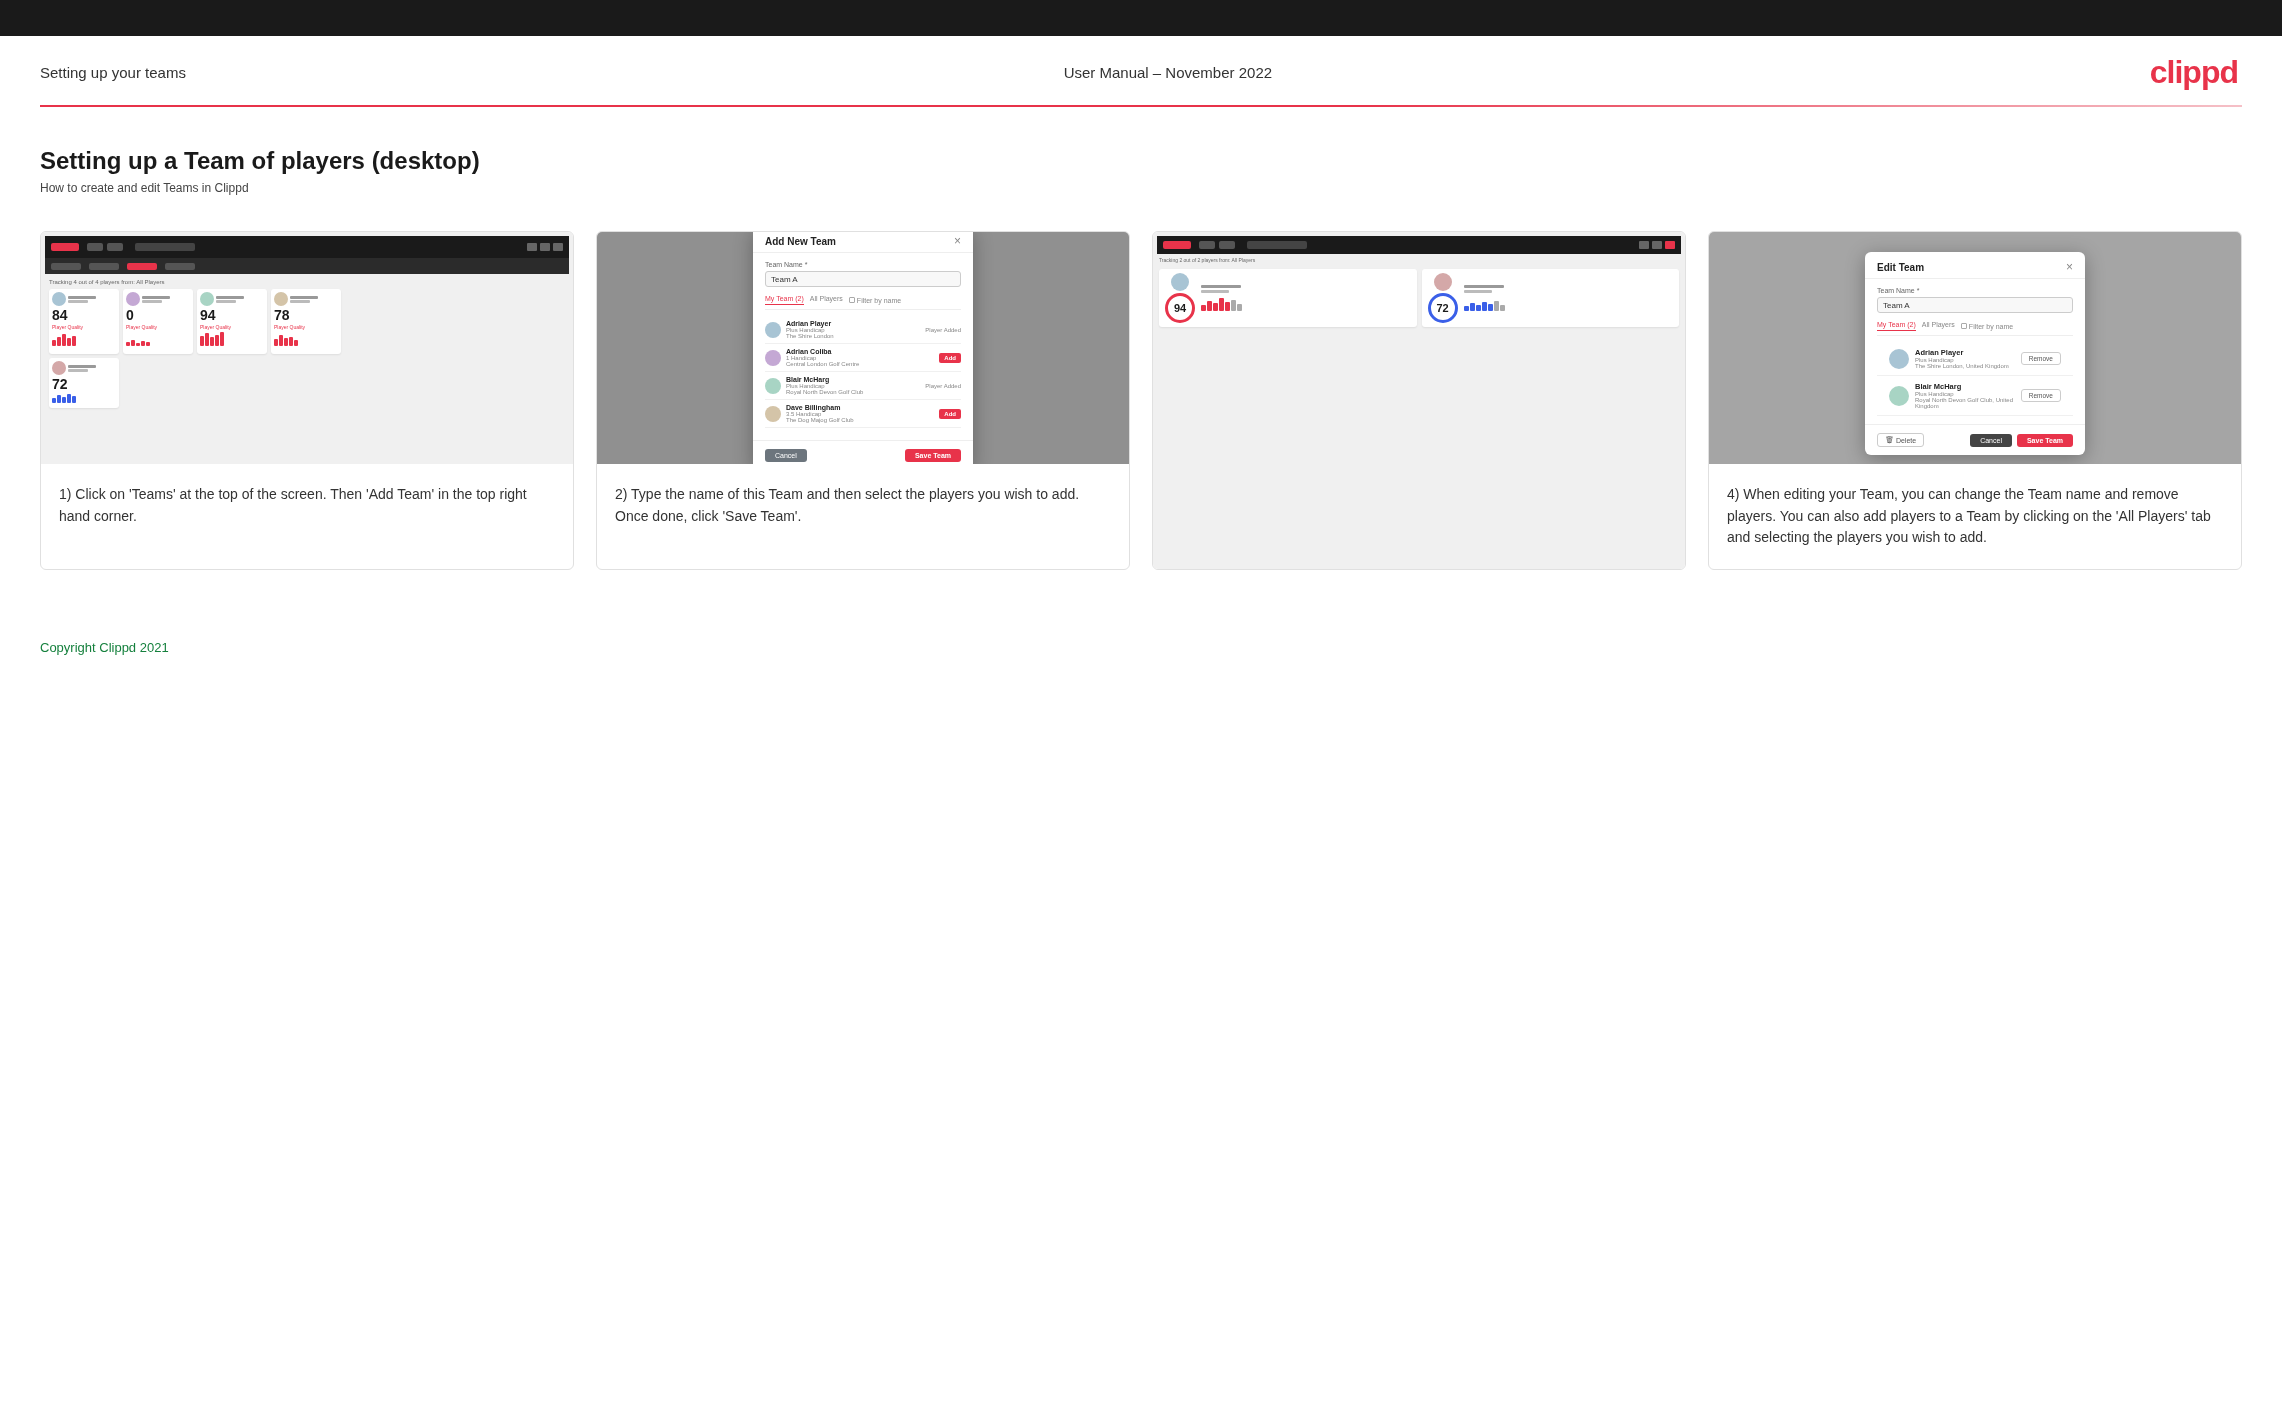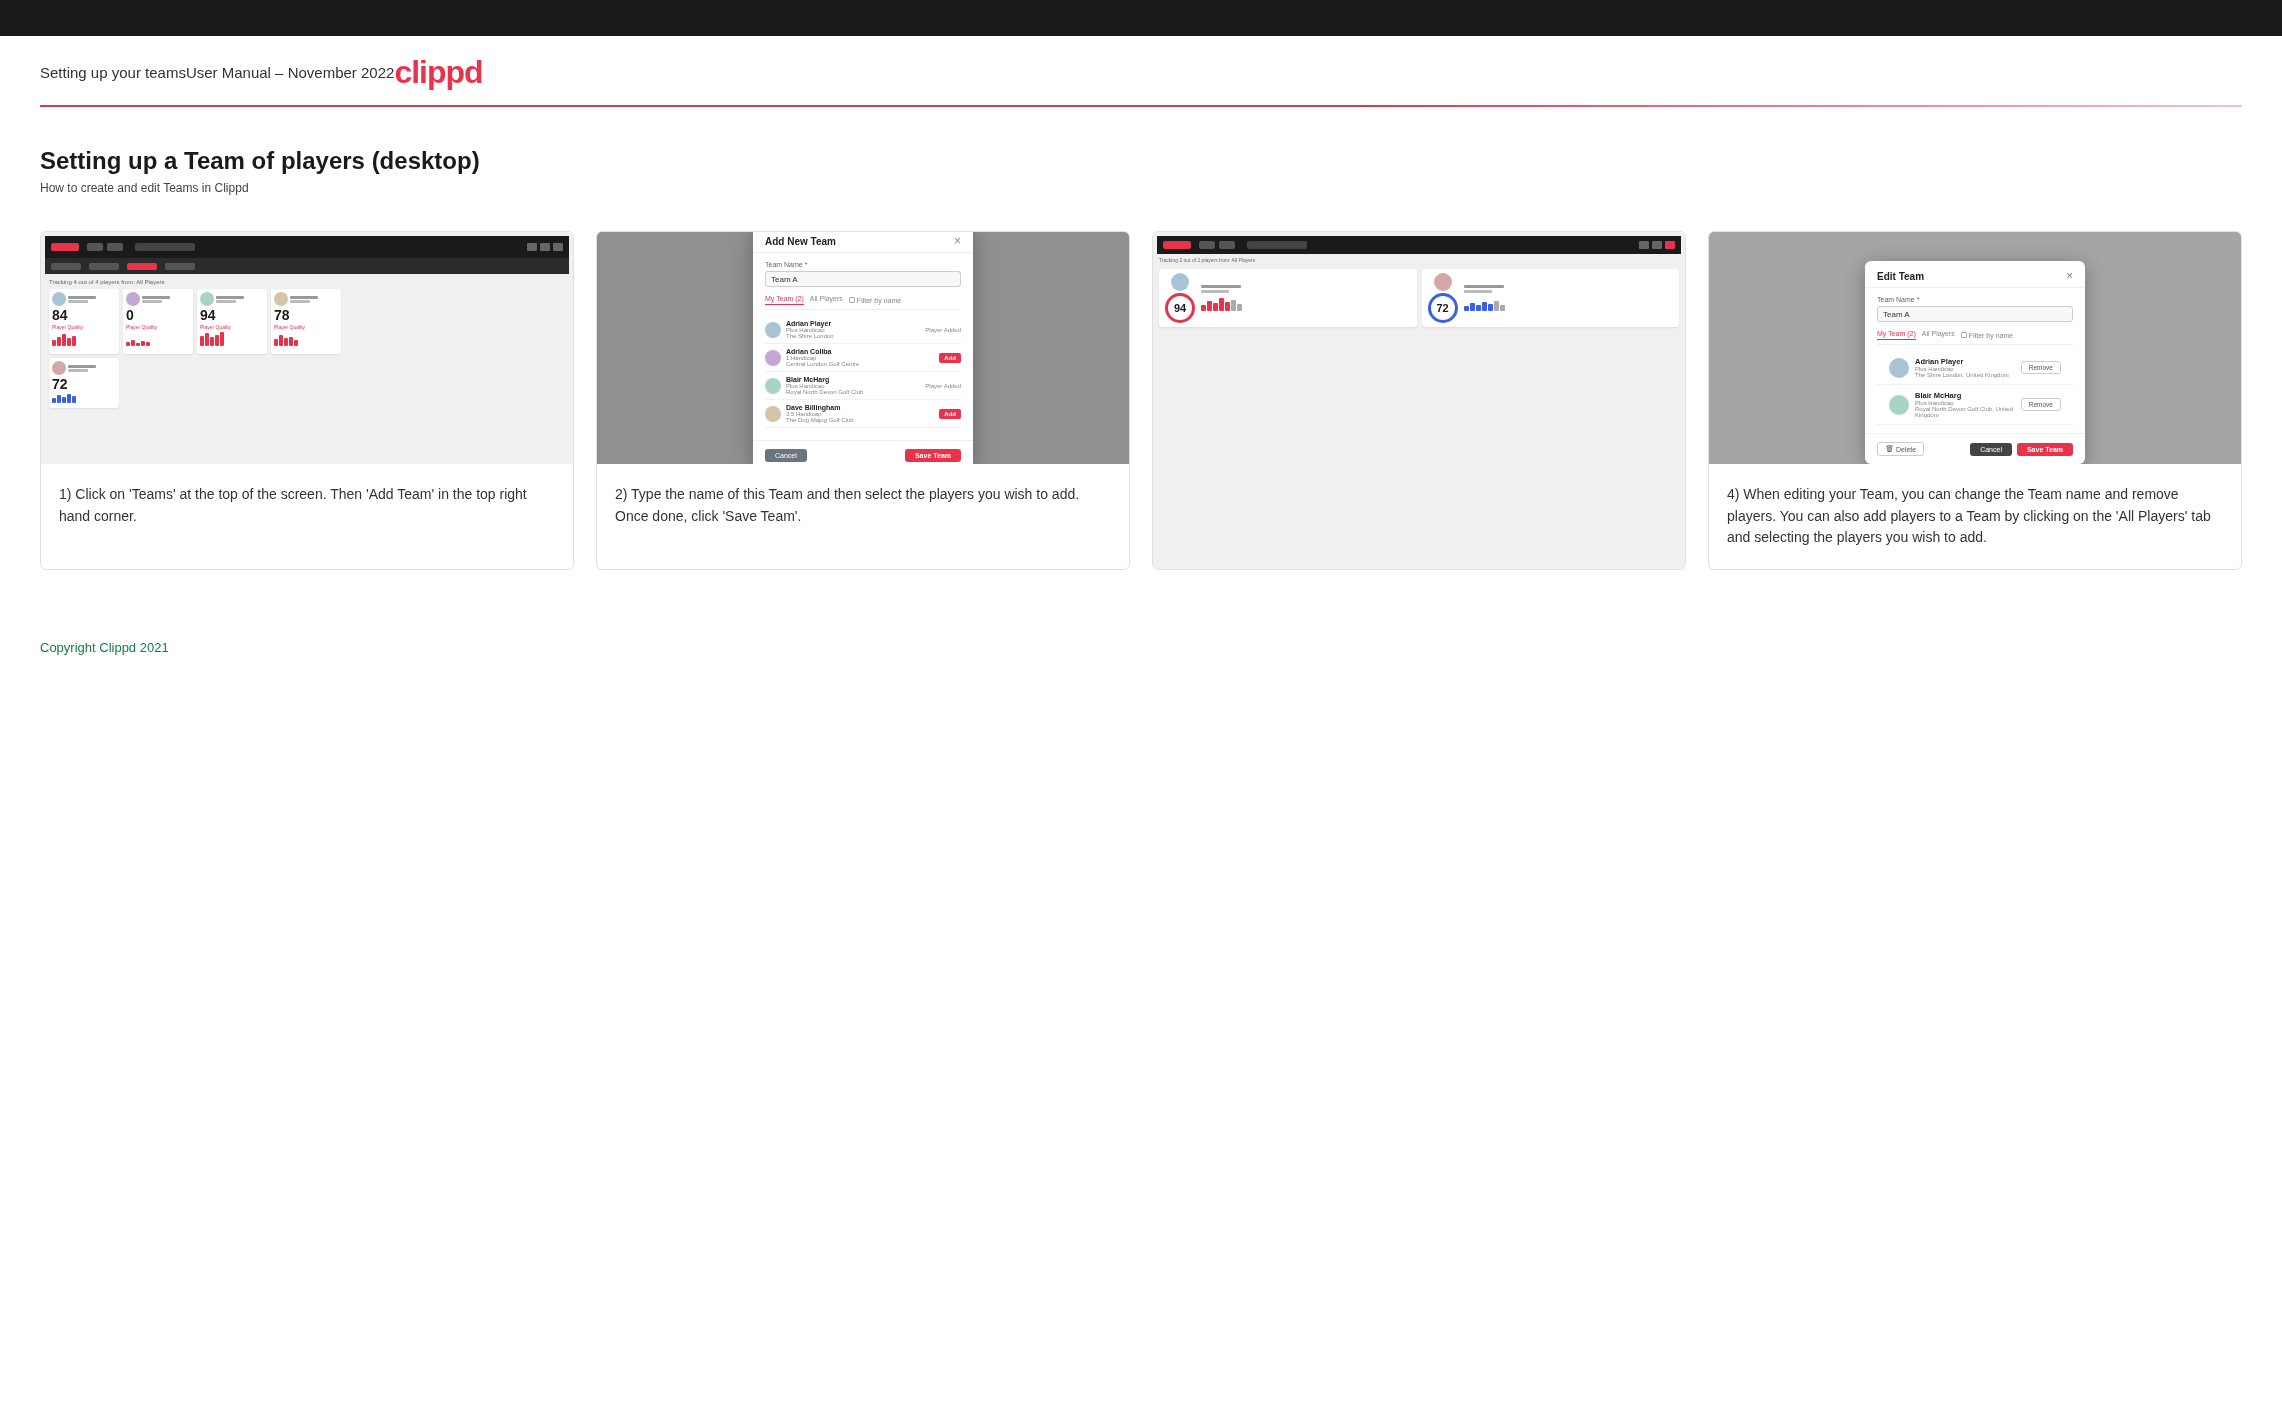--- a/index.html
+++ b/index.html
@@ -14,22 +14,22 @@
     .top-bar {
       background: #1a1a1a;
       height: 36px;
       width: 100%;
     }
 
     
     .header {
       display: flex;
       align-items: center;
-      justify-content: flex-start;
-      padding: 18px 31px 14px 40px;
+      justify-content: space-between;
+      padding: 18px 44px 14px 40px;
     }
     .header-left {
       font-size: 15px;
       color: #333;
     }
     .header-center {
       font-size: 15px;
       color: #333;
     }
     .header-logo {
@@ -404,23 +404,23 @@
     .ss3-mini-bar {
       width: 5px;
       background: #e8334a;
       border-radius: 1px;
     }
 
     
     .ss4 {
       background: rgba(0,0,0,0.25);
       display: flex;
-      align-items: flex-end;
+      align-items: flex-start;
       justify-content: center;
-      padding-top: 28px;
+      padding-top: 20px;
       height: 100%;
     }
     .edit-modal {
       background: #fff;
       border-radius: 6px;
       width: 220px;
       box-shadow: 0 4px 20px rgba(0,0,0,0.3);
       overflow: hidden;
     }
     .edit-player-row {

